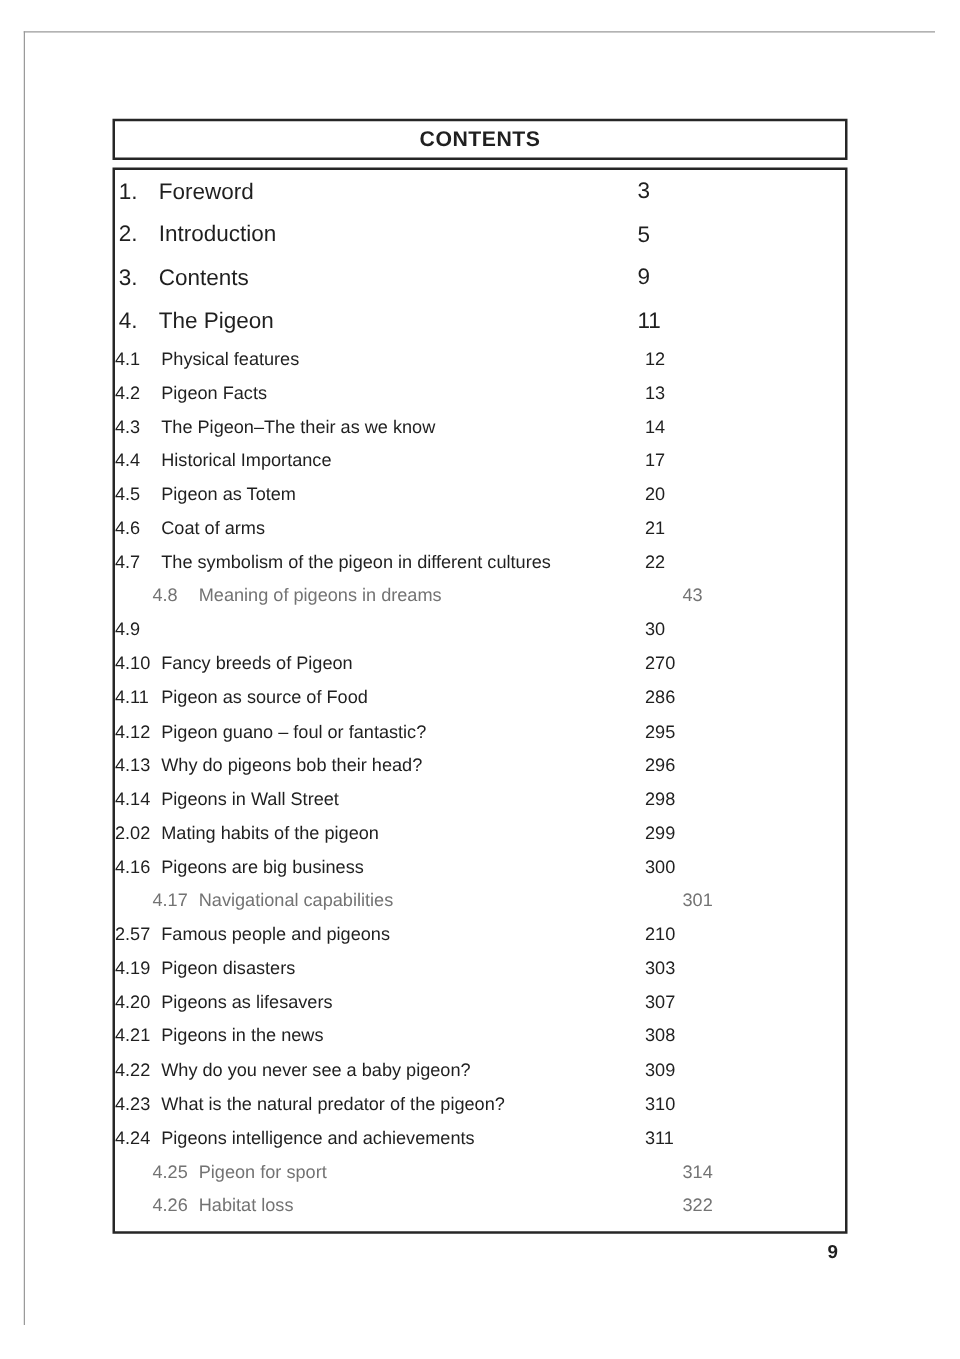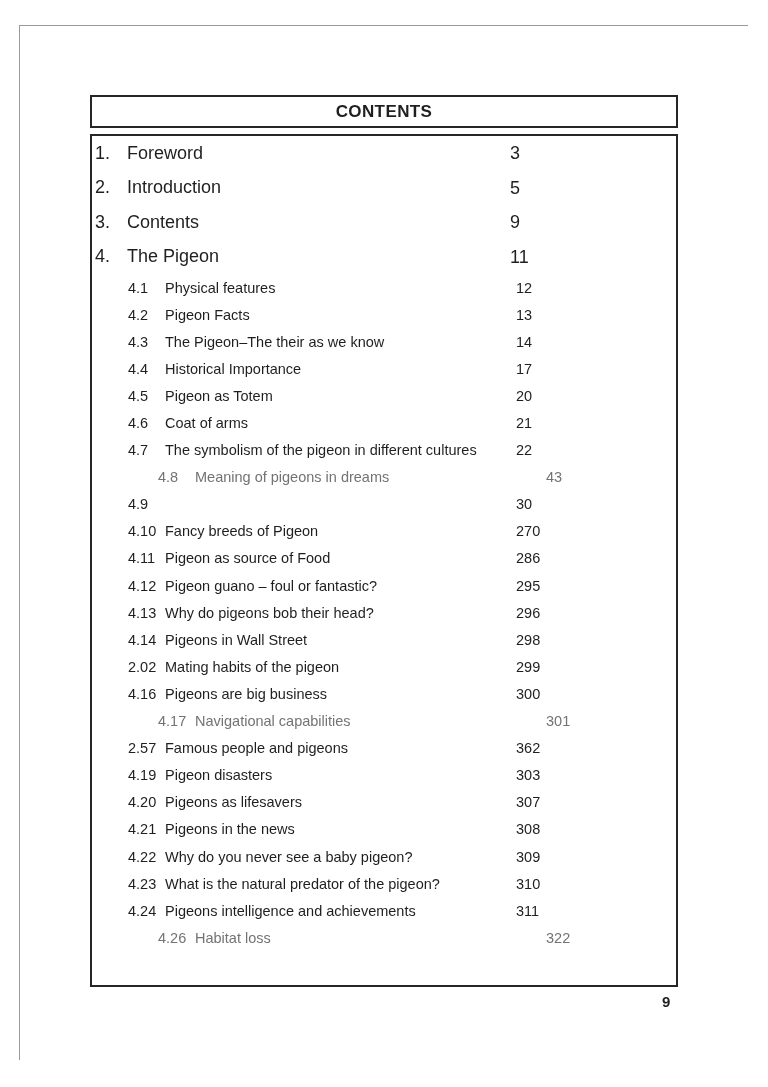--- a/index.html
+++ b/index.html
@@ -52,21 +52,20 @@
   }
   .row.main{
     height:34.5px;
     font-size:18px;
     padding-left:3px;
   }
   .row.main .num{width:32px;flex:none;}
   .row.sub{
     height:27.1px;
     font-size:14.5px;
-    padding-left:36px;
   }
   .row.sub .num{width:37px;flex:none;}
   .row .pg{
     position:absolute;
     left:424px;
     top:50%;
     transform:translateY(-50%);
   }
   .row.main .pg{left:418px;}
   .row.muted{color:var(--muted);margin-left:30px;}
@@ -188,21 +187,21 @@
         <span class="pg">300</span>
       </div>
       <div class="row sub muted">
         <span class="num">4.17</span>
         <span class="label">Navigational capabilities</span>
         <span class="pg">301</span>
       </div>
       <div class="row sub">
         <span class="num">2.57</span>
         <span class="label">Famous people and pigeons</span>
-        <span class="pg">362</span>
+        <span class="pg">210</span>
       </div>
       <div class="row sub">
         <span class="num">4.19</span>
         <span class="label">Pigeon disasters</span>
         <span class="pg">303</span>
       </div>
       <div class="row sub">
         <span class="num">4.20</span>
         <span class="label">Pigeons as lifesavers</span>
         <span class="pg">307</span>
@@ -221,20 +220,25 @@
         <span class="num">4.23</span>
         <span class="label">What is the natural predator of the pigeon?</span>
         <span class="pg">310</span>
       </div>
       <div class="row sub">
         <span class="num">4.24</span>
         <span class="label">Pigeons intelligence and achievements</span>
         <span class="pg">311</span>
       </div>
       <div class="row sub muted">
+        <span class="num">4.25</span>
+        <span class="label">Pigeon for sport</span>
+        <span class="pg">314</span>
+      </div>
+      <div class="row sub muted">
         <span class="num">4.26</span>
         <span class="label">Habitat loss</span>
         <span class="pg">322</span>
       </div>
     </div>
 </div>
 
 <div class="page-number">9</div>
 
 </body></html>

